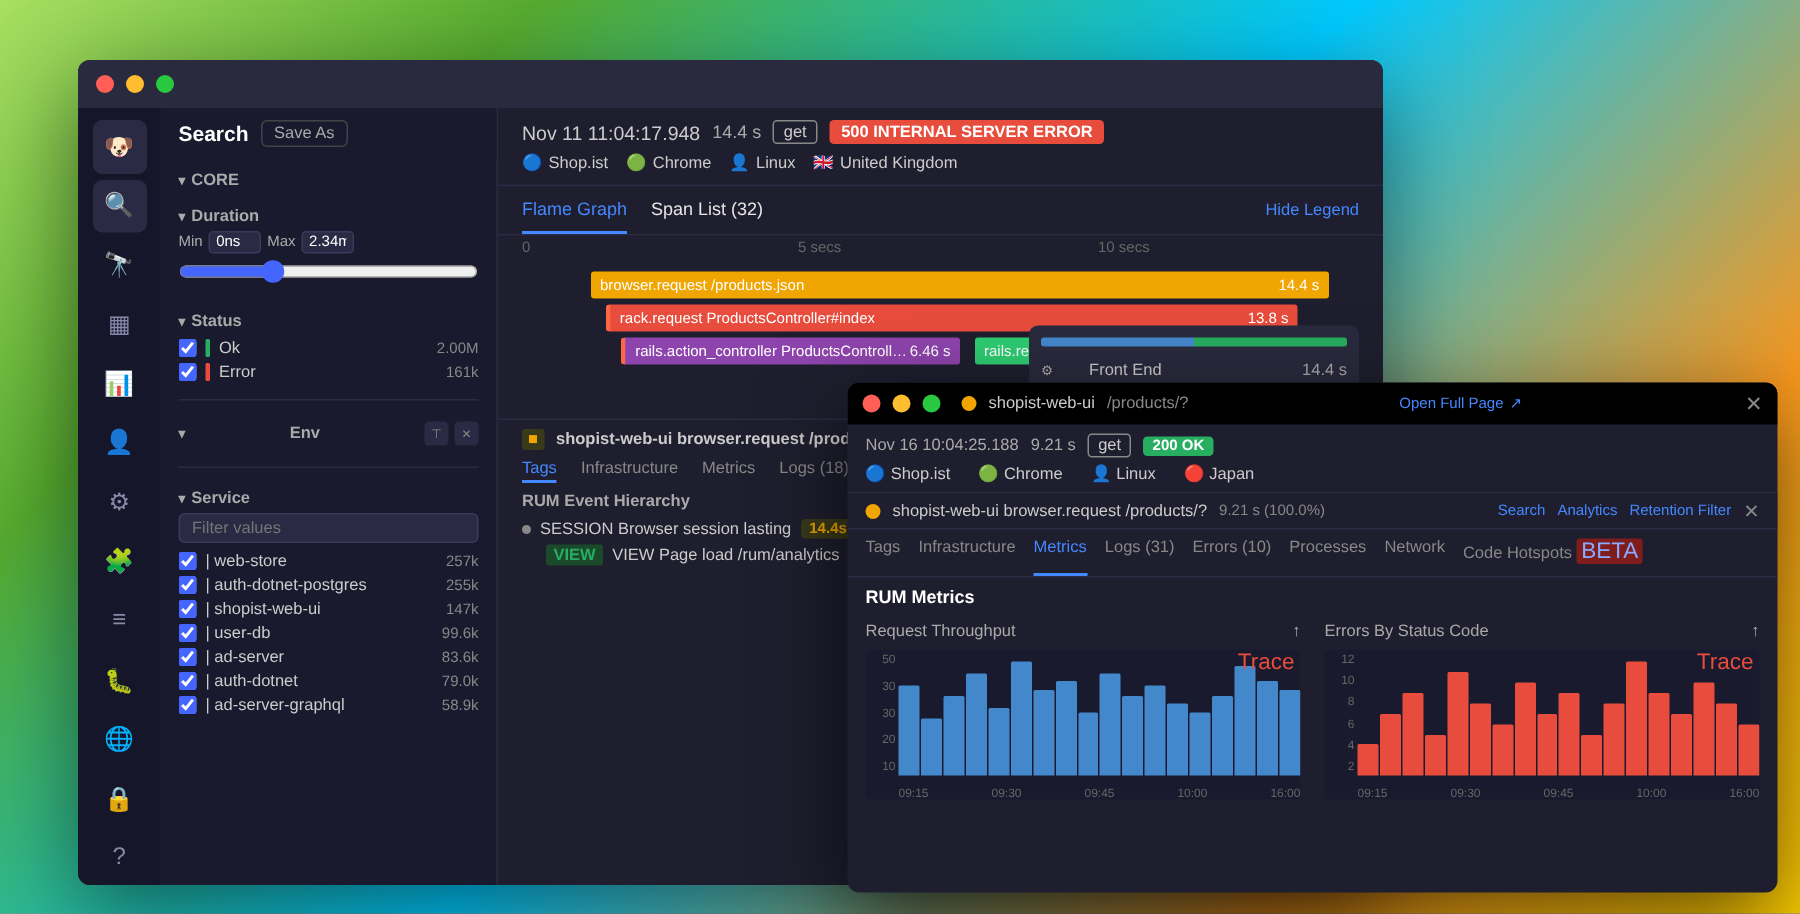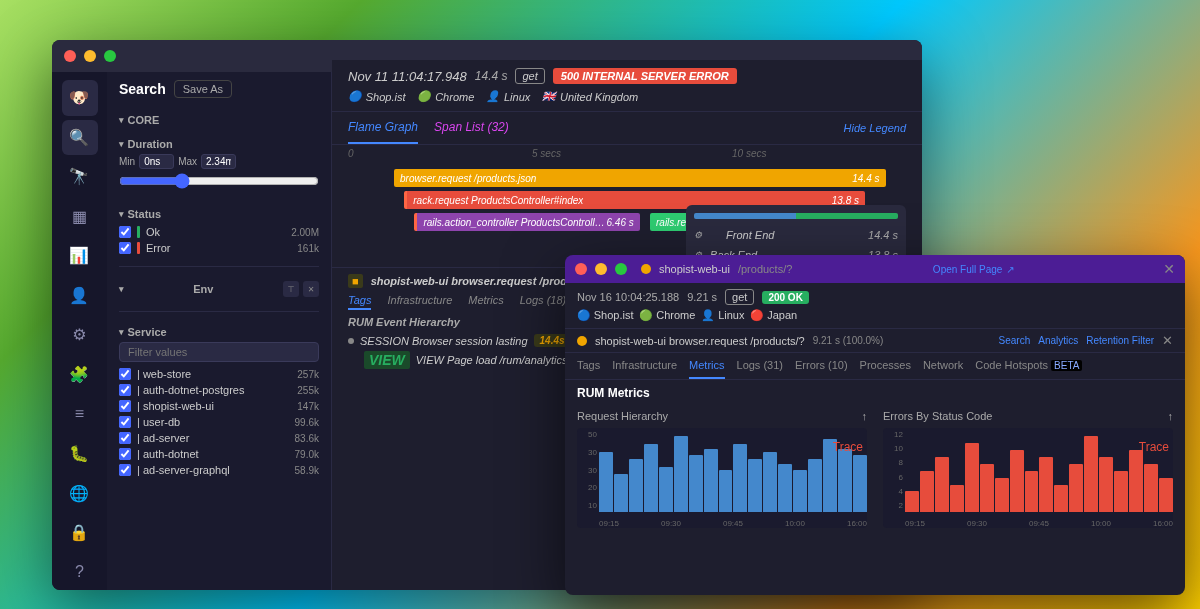--- a/index.html
+++ b/index.html
@@ -197,26 +197,25 @@
       gap: 6px;
       padding: 2px 0;
       font-size: 11px;
       color: #ccc;
     }
 
     
     .main-content {
       position: absolute;
       left: 280px;
-      top: 20px;
+      top: 32px;
       right: 0;
       height: 518px;
       background: #1e1e2e;
       overflow: hidden;
-      font-style: italic;
     }
 
     .trace-header {
       padding: 8px 16px;
       border-bottom: 1px solid #2a2a44;
     }
 
     .trace-meta {
       display: flex;
       align-items: center;
@@ -271,21 +270,21 @@
       display: flex;
       align-items: center;
       padding: 0 16px;
       border-bottom: 1px solid #2a2a44;
       gap: 16px;
     }
 
     .tab {
       padding: 8px 0;
       font-size: 12px;
-      color: #d946ef;
+      color: #e5e5e5;
       cursor: pointer;
       border-bottom: 2px solid transparent;
     }
 
     .tab.active {
       color: #4488ff;
       border-bottom-color: #4488ff;
     }
 
     .hide-legend-btn {
@@ -409,21 +408,21 @@
       width: 620px;
       height: 340px;
       background: #1e1e2e;
       border-radius: 8px;
       box-shadow: 0 20px 60px rgba(0,0,0,0.6);
       overflow: hidden;
       z-index: 60;
     }
 
     .popup-titlebar {
-      background: #4c1d95;
+      background: #000000;
       height: 28px;
       display: flex;
       align-items: center;
       padding: 0 10px;
       gap: 8px;
     }
 
     .popup-header {
       padding: 6px 12px;
       border-bottom: 1px solid #2a2a44;
@@ -432,21 +431,21 @@
     .popup-trace-meta {
       display: flex;
       align-items: center;
       gap: 8px;
       margin-bottom: 4px;
     }
 
     .popup-tags {
       display: flex;
       align-items: flex-end;
-      gap: 6px;
+      gap: 19px;
     }
 
     .popup-tabs {
       display: flex;
       gap: 12px;
       padding: 0 12px;
       border-bottom: 1px solid #2a2a44;
     }
 
     .popup-tab {
@@ -540,23 +539,23 @@
     }
 
     .chart-x-label {
       font-size: 8px;
       color: #666;
     }
 
     .trace-label {
       position: absolute;
       right: 4px;
-      top: 12px;
+      top: 0;
       color: #e74c3c;
-      font-size: 12px;
+      font-size: 15px;
     }
 
     .status-ok { background: #27ae60; }
     .status-error { background: #e74c3c; }
 
     .chevron { font-size: 9px; }
 
     .section-divider {
       border: none;
       border-top: 1px solid #2a2a44;
@@ -867,21 +866,21 @@
       </div>
 
       <div style="margin-top:4px;">
         <div style="font-size:11px;color:#aaa;font-weight:600;margin-bottom:4px;">RUM Event Hierarchy</div>
         <div class="rum-hierarchy-item">
           <span class="rum-dot" style="background:#888;"></span>
           <span>SESSION Browser session lasting</span>
           <span class="rum-session-badge">14.4s</span>
         </div>
         <div class="rum-hierarchy-item" style="padding-left:16px;">
-          <span style="background:#1a4a2a;color:#27ae60;padding:1px 5px;border-radius:2px;font-size:14px;font-weight:700;">VIEW</span>
+          <span style="background:#1a4a2a;color:#27ae60;padding:1px 5px;border-radius:2px;font-size:11px;font-weight:700;">VIEW</span>
           <span>VIEW Page load /rum/analytics</span>
         </div>
       </div>
     </div>
 
     <div class="context-menu">
       <div class="context-menu-header">
         <span>A</span>
       </div>
       <div class="context-menu-item">
@@ -951,30 +950,30 @@
   </div>
 
   <div class="popup-tabs">
     <span class="popup-tab">Tags</span>
     <span class="popup-tab">Infrastructure</span>
     <span class="popup-tab active">Metrics</span>
     <span class="popup-tab">Logs (31)</span>
     <span class="popup-tab">Errors (10)</span>
     <span class="popup-tab">Processes</span>
     <span class="popup-tab">Network</span>
-    <span class="popup-tab">Code Hotspots <span style="background:#000000;color:#88aaff;padding:0 3px;border-radius:2px;font-size:10px;">BETA</span></span>
+    <span class="popup-tab">Code Hotspots <span style="background:#7f1d1d;color:#88aaff;padding:0 3px;border-radius:2px;font-size:15px;">BETA</span></span>
   </div>
 
   <div class="rum-title">RUM Metrics</div>
 
   <div class="metrics-content">
 
     <div class="metrics-section">
       <div class="metrics-section-title">
-        <span>Request Hierarchy</span>
+        <span>Request Throughput</span>
         <span>↑</span>
       </div>
       <div class="chart-container">
         <div class="chart-labels-y">
           <span class="chart-label-y">50</span>
           <span class="chart-label-y">30</span>
           <span class="chart-label-y">30</span>
           <span class="chart-label-y">20</span>
           <span class="chart-label-y">10</span>
         </div>

